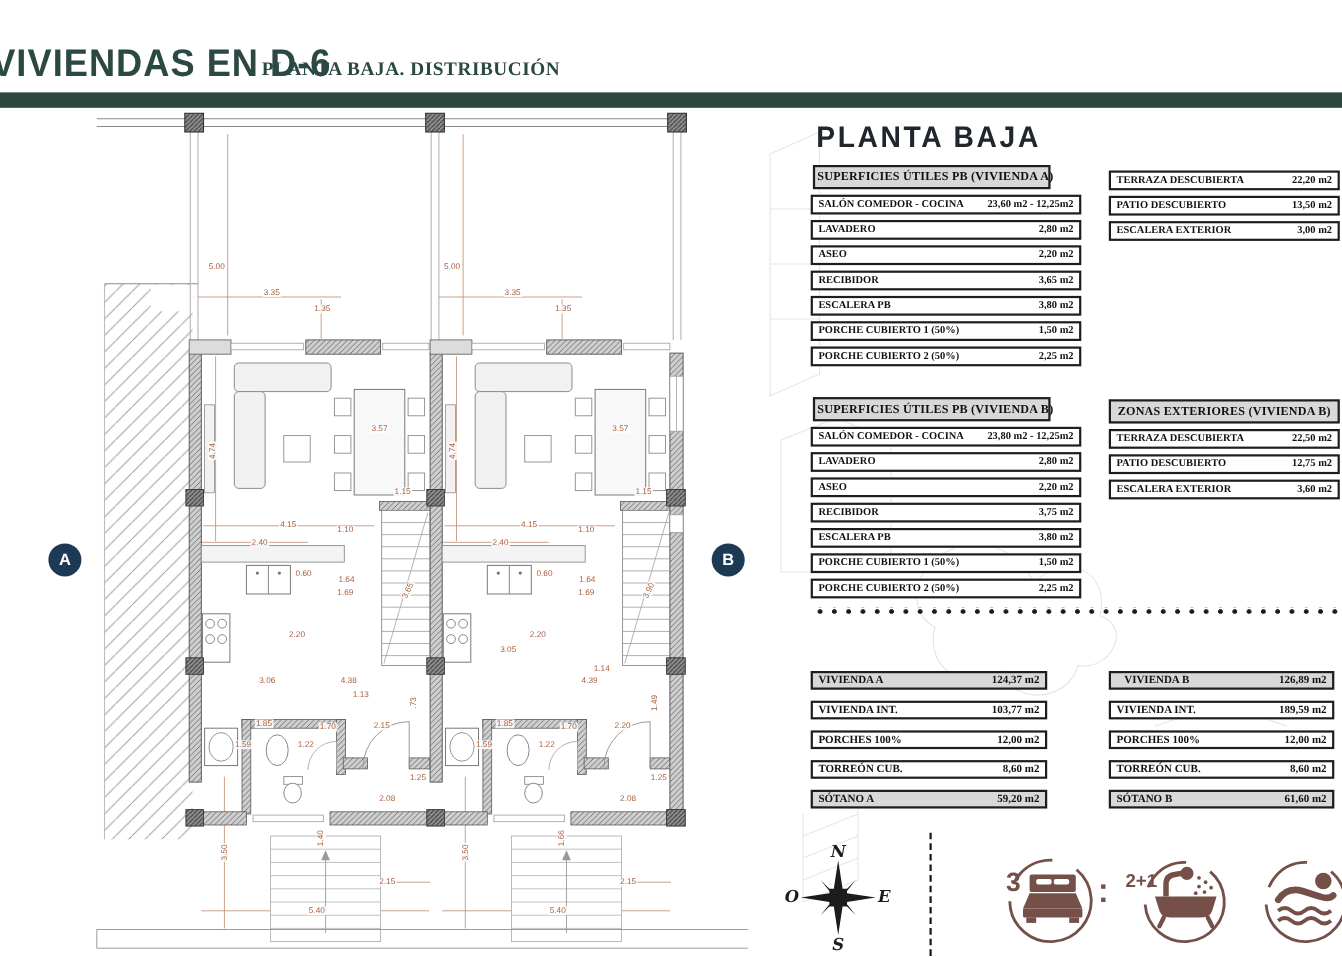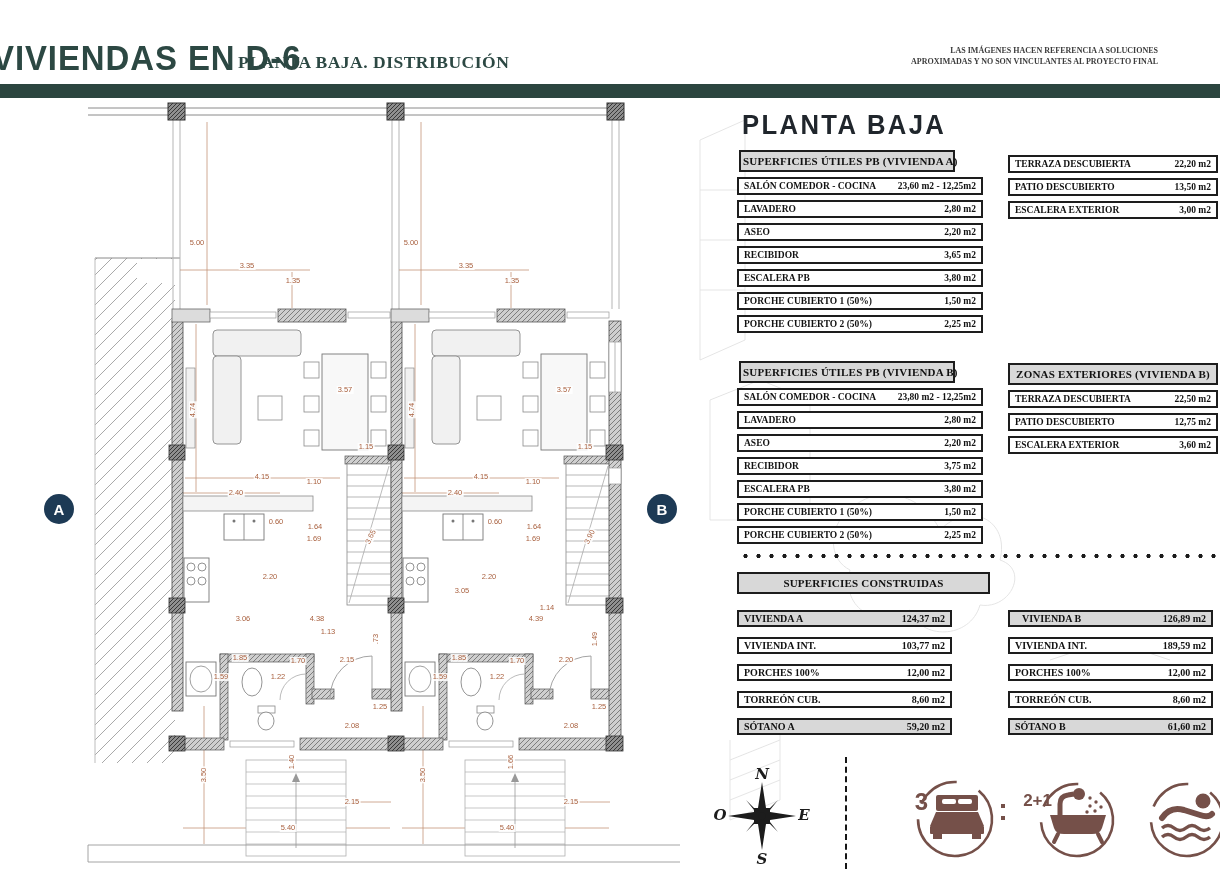--- a/index.html
+++ b/index.html
@@ -54,24 +54,20 @@
 
   .wm{position:absolute;pointer-events:none;}
 </style>
 </head>
 <body>
 
 <div class="page">
 
   <div class="main-title">VIVIENDAS EN D-6</div>
   <div class="sub-title">PLANTA BAJA. DISTRIBUCIÓN</div>
-  <div class="disclaimer">
-    <div>LAS IMÁGENES HACEN REFERENCIA A SOLUCIONES</div>
-    <div>APROXIMADAS Y NO SON VINCULANTES AL PROYECTO FINAL</div>
-  </div>
   <div class="teal-bar"></div>
 
   <div class="plan">
     <svg width="700" height="770" viewBox="0 0 700 770">
       <defs>
         <pattern id="wh" width="5" height="5" patternUnits="userSpaceOnUse">
           <rect width="5" height="5" fill="#cfcfcf"></rect>
           <path d="M0,5 L5,0" stroke="#6a6a6a" stroke-width="0.8"></path>
         </pattern>
         <pattern id="whd" width="4" height="4" patternUnits="userSpaceOnUse">
@@ -452,23 +448,20 @@
 
         <div class="tbl-row">
           <span>ESCALERA EXTERIOR</span>
           <span>3,60 m2</span>
         </div>
       </div>
   </section>
 
   <div class="dotline"></div>
 
-  <section class="tbl" style="left:737px;top:572px;width:253px">
-    <div class="tbl-hdr">SUPERFICIES CONSTRUIDAS</div>
-  </section>
 
   <section class="tbl gap10" style="left:737px;top:600px;width:215px">
     <div>
 
         <div class="tbl-row" style="background: rgb(216, 216, 216);">
           <span>VIVIENDA A</span>
           <span>124,37 m2</span>
         </div>
 
         <div class="tbl-row">

